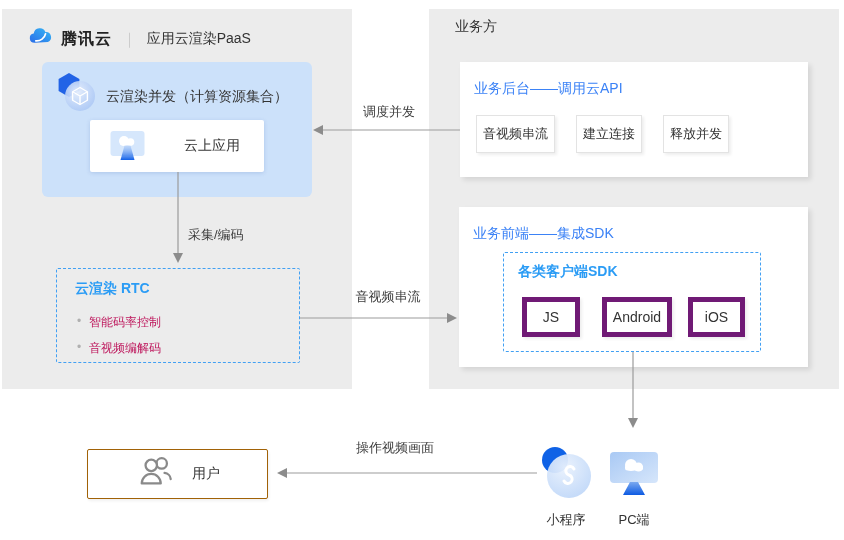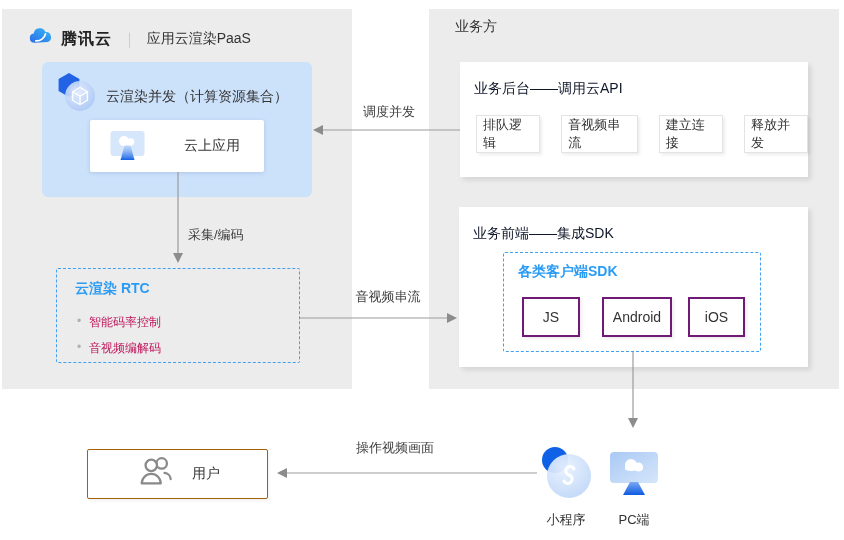--- a/index.html
+++ b/index.html
@@ -27,29 +27,29 @@
   .rtc-title{position:absolute;left:18px;top:11px;font-size:14px;font-weight:bold;color:#2b9cf5;}
   .rtc-list{position:absolute;left:32px;top:36px;margin:0;padding:0;list-style:none;}
   .rtc-list li{font-size:12px;color:#be185d;margin-top:9px;position:relative;}
   .rtc-list li::before{content:"•";position:absolute;left:-12px;color:#b0b0b0;}
 
   .panel-title{position:absolute;left:26px;top:9px;font-size:14px;color:#333;}
 
   .card{position:absolute;background:#fff;box-shadow:3px 3px 5px rgba(0,0,0,0.10);}
   .backend-card{left:31px;top:53px;width:348px;height:115px;}
   .frontend-card{left:30px;top:198px;width:349px;height:160px;}
-  .card-title{position:absolute;left:14px;top:18px;font-size:14px;color:#0f172a;}
+  .card-title{position:absolute;left:14px;top:18px;font-size:14px;color:#3b82f6;}
   .chip-row{position:absolute;left:16px;top:53px;display:flex;gap:21px;}
   .chip{background:#fff;border:1px solid #e3e3e3;box-shadow:2px 2px 3px rgba(0,0,0,0.07);
         height:38px;box-sizing:border-box;display:flex;align-items:center;justify-content:center;
         font-size:13px;color:#333;padding:0 6px;min-width:59px;}
   .sdk-box{left:44px;top:45px;width:258px;height:100px;}
   .sdk-title{position:absolute;left:14px;top:10px;font-size:14px;font-weight:bold;color:#2b9cf5;}
   .sdk-row{position:absolute;left:18px;top:44px;display:flex;}
-  .sdk-chip{background:#fff;border:2px solid #701a75;box-shadow:2px 2px 3px rgba(0,0,0,0.07);
+  .sdk-chip{background:#fff;border:5px solid #701a75;box-shadow:2px 2px 3px rgba(0,0,0,0.07);
             height:40px;box-sizing:border-box;display:flex;align-items:center;justify-content:center;
             font-size:14px;color:#333;}
   .sdk-js{width:58px;margin-right:22px;}
   .sdk-android{width:70px;margin-right:16px;}
   .sdk-ios{width:57px;}
 
   .flow-label{position:absolute;font-size:13px;color:#3d3d3d;}
   .label-center{width:90px;text-align:center;}
 
   .user-box{position:absolute;left:87px;top:449px;width:181px;height:50px;background:#fff;
@@ -137,21 +137,20 @@
       </ul>
     </div>
   </div>
 
   <div class="panel panel-right">
     <div class="panel-title">业务方</div>
 
     <div class="card backend-card">
       <div class="card-title">业务后台——调用云API</div>
       <div class="chip-row">
-        <div class="chip">排队逻辑</div>
         <div class="chip">音视频串流</div>
         <div class="chip">建立连接</div>
         <div class="chip">释放并发</div>
       </div>
     </div>
 
     <div class="card frontend-card">
       <div class="card-title">业务前端——集成SDK</div>
       <div class="dashed-box sdk-box">
         <div class="sdk-title">各类客户端SDK</div>

